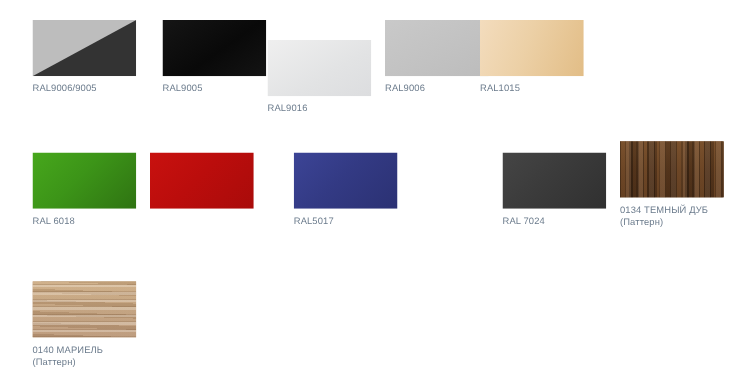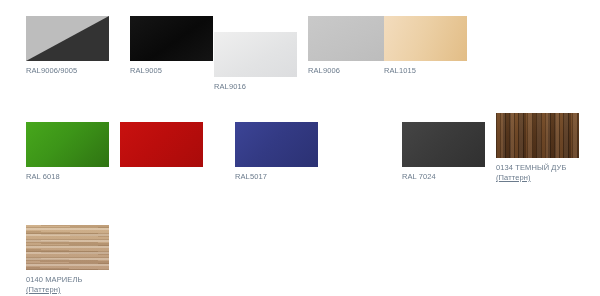--- a/index.html
+++ b/index.html
@@ -41,21 +41,20 @@
     line-height: 10px;
     color: #6b7b8c;
     letter-spacing: 0.1px;
     white-space: nowrap;
   }
   .label.wrap {
     white-space: normal;
   }
   .label .sub {
     display: block;
-    text-decoration: underline;
   }
 
   
   .paint-diag .tri-light {
     position: absolute;
     inset: 0;
     background: #bdbdbd;
   }
   .paint-diag .tri-dark {
     position: absolute;

